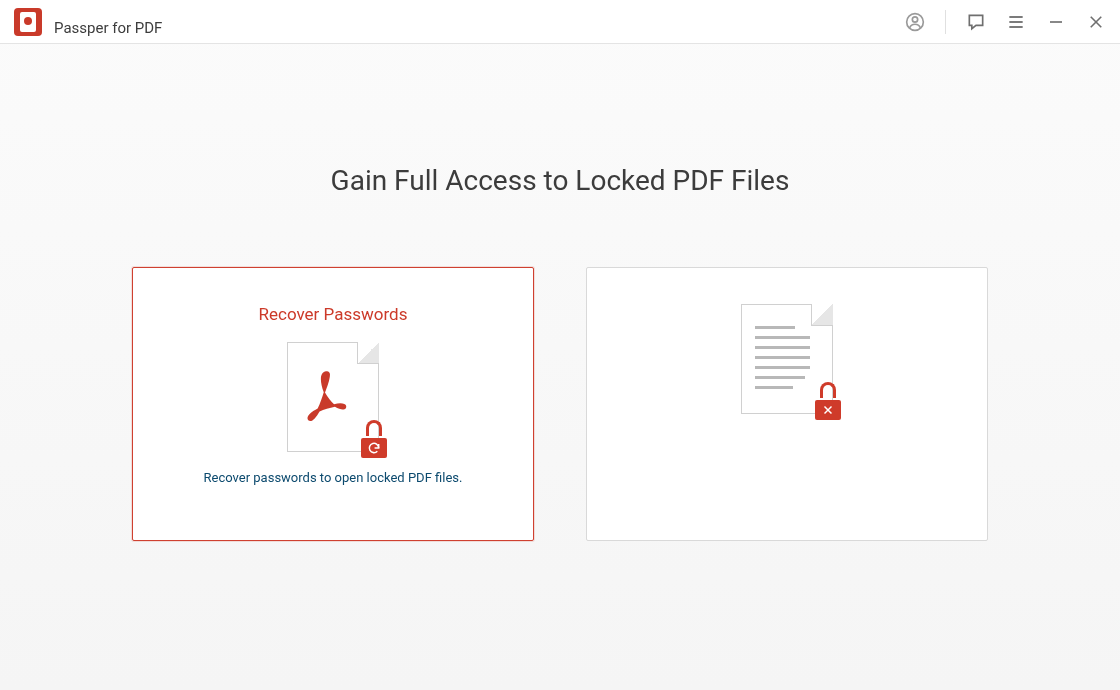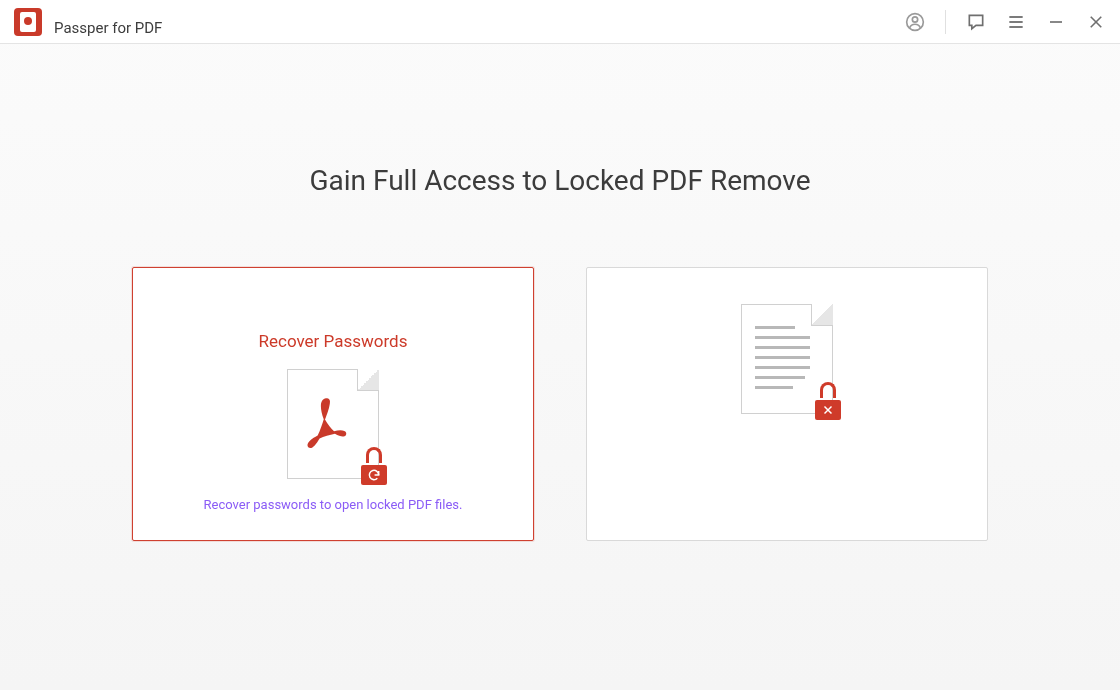--- a/index.html
+++ b/index.html
@@ -106,21 +106,20 @@
     }
     .card.active {
       border-color: #cf4030;
       box-shadow: 0 0 0 1px rgba(207,64,48,0.15);
     }
     .card-title {
       font-size: 17px;
       color: #cc3a29;
       margin-bottom: 18px;
       font-weight: 400;
-      margin-top: 27px;
     }
     .card-illus {
       width: 92px;
       height: 110px;
       position: relative;
       margin-bottom: 18px;
     }
     .doc-sheet {
       position: absolute;
       inset: 0;
@@ -190,21 +189,21 @@
       top: -8px;
       width: 16px;
       height: 16px;
       border: 3px solid #cf3b2a;
       border-bottom: none;
       border-radius: 10px 10px 0 0;
       background: transparent;
     }
     .card-desc {
       font-size: 13px;
-      color: #8b5cf6;
+      color: #0c4a6e;
       text-align: left;
       padding: 0 20px;
     }
   </style>
 </head>
 <body>
 
 <div class="titlebar">
   <div class="titlebar-left">
     <div class="app-logo">
@@ -241,21 +240,21 @@
     <div class="titlebar-icon">
       <svg width="18" height="18" viewBox="0 0 24 24" fill="none" stroke="#6f6f6f" stroke-width="2.2">
         <line x1="5" y1="5" x2="19" y2="19"></line>
         <line x1="19" y1="5" x2="5" y2="19"></line>
       </svg>
     </div>
   </div>
 </div>
 
 <div class="main">
-  <div class="headline">Gain Full Access to Locked PDF Remove</div>
+  <div class="headline">Gain Full Access to Locked PDF Files</div>
 
   <div class="cards">
 
     <div class="card active">
       <div class="card-title">Recover Passwords</div>
       <div class="card-illus">
         <div class="doc-sheet"></div>
         <div class="doc-fold"></div>
         <svg class="pdf-mark" viewBox="0 0 64 64">
           <path fill="#c93a2a" d="M32 6c2 0 3.4 1.6 3.4 3.8 0 5.6-3.2 14.4-5.7 20.6 3.1 5.6 7.1 10.4 10.3 13.2 4.5-1 9-1.4 11.8-.2 2.4 1 2.9 3.4 1.5 5.1-1.8 2.1-6.4 1.6-12.2-1.8-5.9 1.3-12.8 3.3-17.6 5.2-3.8 6.6-7.4 11-10.5 11-2 0-3.3-1.4-3.3-3.2 0-3.5 5.1-7.6 11.6-11 2.7-5.8 5.5-13.4 7-18.8-2.1-5.4-3.3-11-3.3-15.1C25 7.8 29 6 32 6z"></path>

